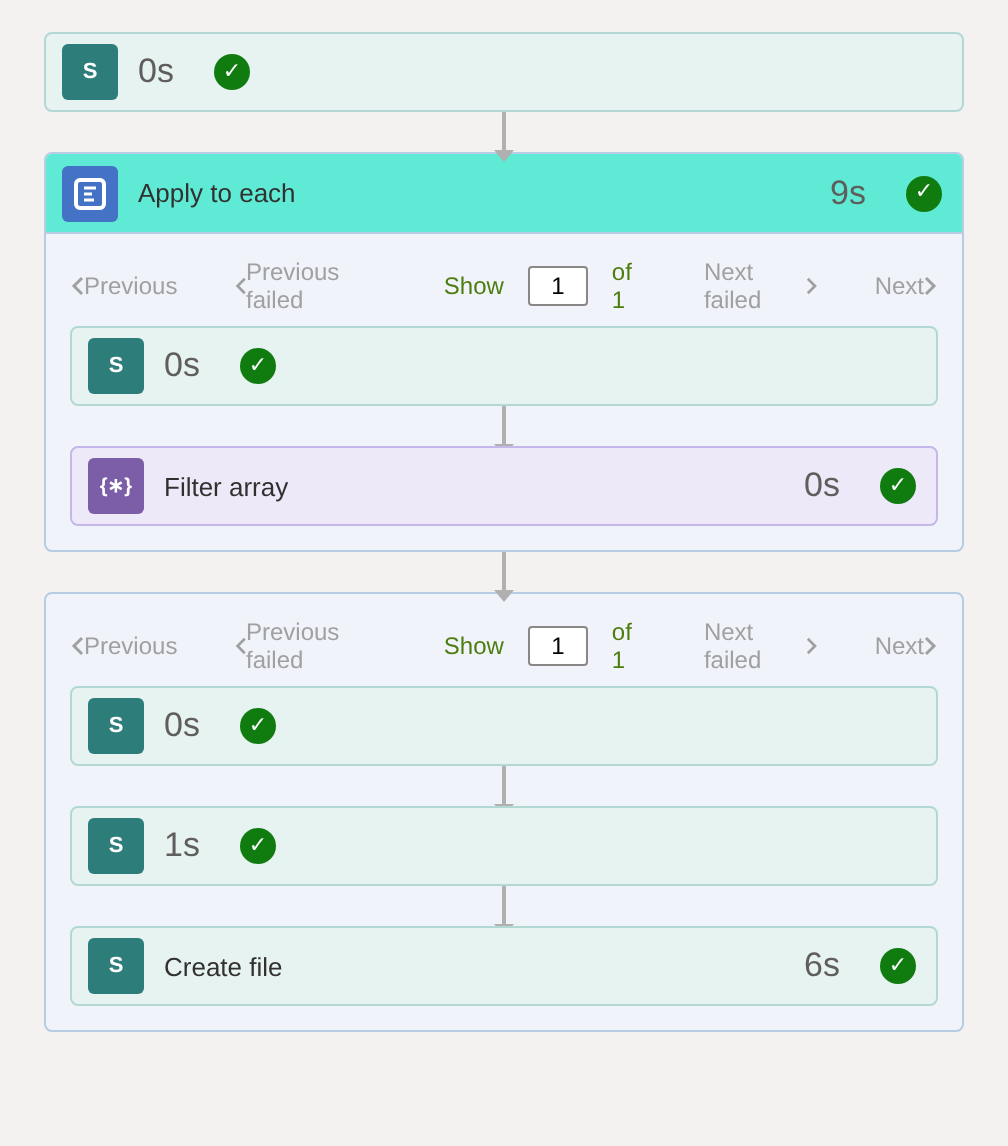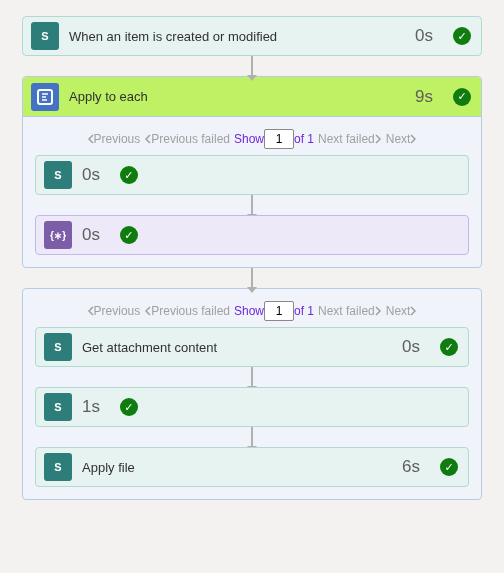--- a/index.html
+++ b/index.html
@@ -117,36 +117,36 @@
       background: #f0f4fa;
       padding: 0;
       overflow: hidden;
     }
     .loop-header {
       width: 100%;
       display: flex;
       align-items: center;
       height: 40px;
       padding: 0 10px 0 8px;
-      background: #bef264;
+      background: #5eead4;
       border-bottom: 1px solid #b8cce4;
     }
     .loop-body {
       padding: 8px 12px 12px 12px;
       display: flex;
       flex-direction: column;
       align-items: center;
     }
 
     .pagination-bar {
       width: 100%;
       display: flex;
       align-items: center;
       justify-content: center;
-      gap: 0;
+      gap: 12px;
       padding: 4px 0 6px 0;
       font-size: 12px;
       color: #0078d4;
     }
     .pagination-bar span.sep {
       color: #605e5c;
       margin: 0 2px;
     }
     .pagination-bar .pg-btn {
       color: #0078d4;
@@ -162,41 +162,40 @@
     .pagination-bar input.pg-input {
       width: 30px;
       height: 20px;
       border: 1px solid #8a8886;
       text-align: center;
       font-size: 12px;
       border-radius: 2px;
       padding: 0 2px;
     }
     .pagination-bar .of-text {
-      color: #6d28d9;
+      color: #4d7c0f;
       font-size: 12px;
     }
 
     .loop-icon-svg {
       width: 16px;
       height: 16px;
       fill: white;
     }
   </style>
 </head>
 <body>
 
 <div class="flow-container">
 
   <div class="step-row">
     <div class="step-block trigger">
       <div class="step-icon teal">
         <span>S</span>
       </div>
-      <span class="step-label">When an item is created or modified</span>
       <span class="step-duration">0s</span>
       <div class="check-icon"></div>
     </div>
     <div class="arrow-down"></div>
   </div>
 
   <div class="step-row">
     <div class="loop-container">
 
       <div class="loop-header">
@@ -249,20 +248,21 @@
 
         <div class="step-block action-teal" style="width:100%;">
           <div class="step-icon teal">S</div>
           <span class="step-duration">0s</span>
           <div class="check-icon"></div>
         </div>
         <div class="arrow-down"></div>
 
         <div class="step-block filter" style="width:100%;">
           <div class="step-icon purple" style="font-size:10px;">{∗}</div>
+          <span class="step-label">Filter array</span>
           <span class="step-duration">0s</span>
           <div class="check-icon"></div>
         </div>
       </div>
     </div>
     <div class="arrow-down"></div>
   </div>
 
   <div class="step-row">
     <div class="loop-container">
@@ -299,36 +299,35 @@
           <span class="pg-btn disabled">
             <span>Next</span>
             <svg width="7" height="10" viewBox="0 0 7 10">
                 <path d="M1 1l4 4-4 4" stroke="#a0a0a0" stroke-width="1.5" fill="none"></path>
               </svg>
           </span>
         </div>
 
         <div class="step-block action-teal" style="width:100%;">
           <div class="step-icon teal">S</div>
-          <span class="step-label">Get attachment content</span>
           <span class="step-duration">0s</span>
           <div class="check-icon"></div>
         </div>
         <div class="arrow-down"></div>
 
         <div class="step-block action-teal" style="width:100%;">
           <div class="step-icon teal">S</div>
           <span class="step-duration">1s</span>
           <div class="check-icon"></div>
         </div>
         <div class="arrow-down"></div>
 
         <div class="step-block action-teal" style="width:100%;">
           <div class="step-icon teal">S</div>
-          <span class="step-label">Apply file</span>
+          <span class="step-label">Create file</span>
           <span class="step-duration">6s</span>
           <div class="check-icon"></div>
         </div>
       </div>
     </div>
   </div>
 
 </div>
 
 </body></html>

